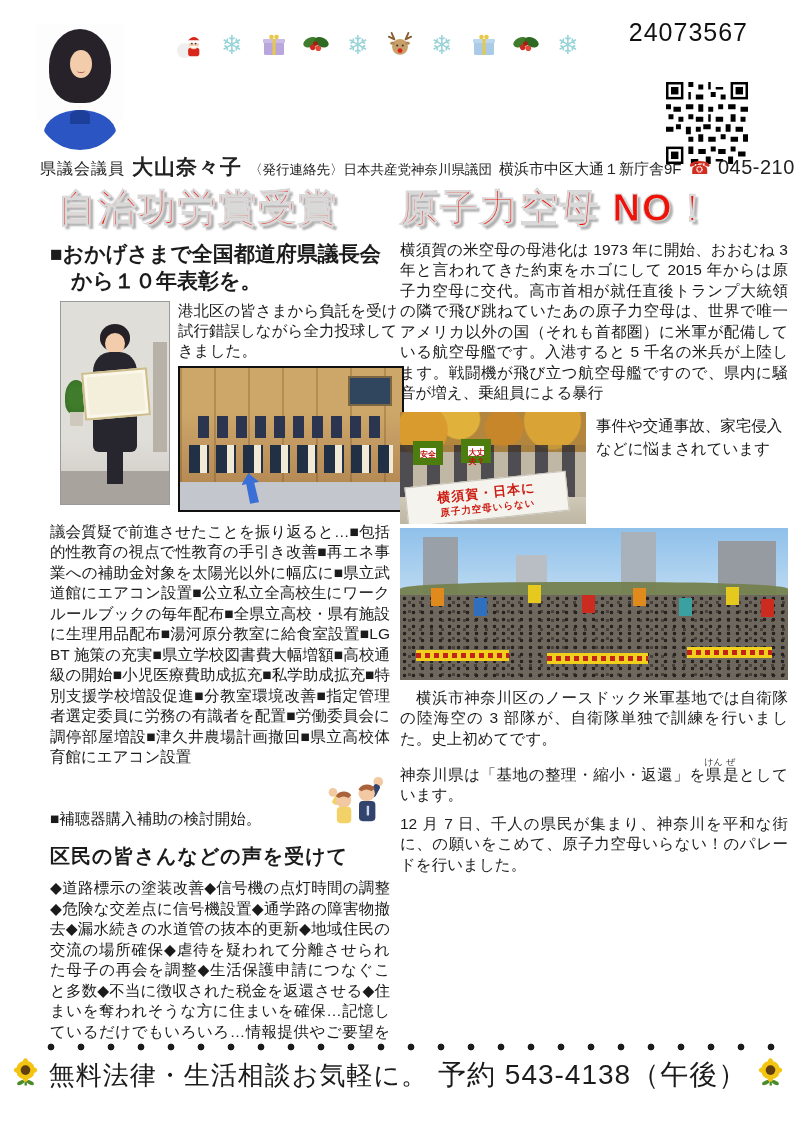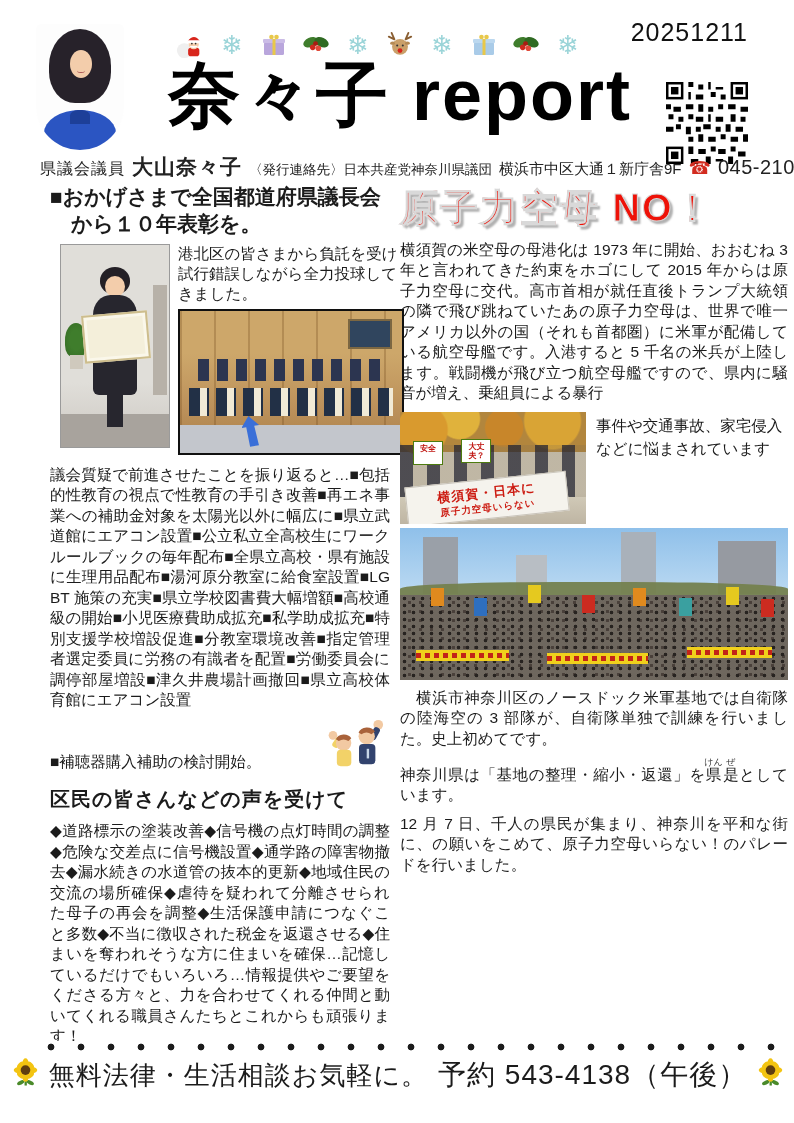--- a/index.html
+++ b/index.html
@@ -84,21 +84,21 @@
   .photo-row2{display:flex;gap:10px;margin:3px 0 4px;}
   .photo-march{width:186px;height:112px;background:#c9a24a;}
   .pm-bg{position:absolute;inset:0;background:
       radial-gradient(circle at 12% 16%,#d99a2e 0 13%,rgba(0,0,0,0) 14%),
       radial-gradient(circle at 32% 6%,#e0b23c 0 12%,rgba(0,0,0,0) 13%),
       radial-gradient(circle at 56% 14%,#c8862a 0 13%,rgba(0,0,0,0) 14%),
       radial-gradient(circle at 82% 8%,#d9a435 0 15%,rgba(0,0,0,0) 16%),
       linear-gradient(180deg,#b2863d 0 36%,#d3ccba 36% 72%,#beb5a3 100%);}
   .pm-people{position:absolute;left:0;right:0;top:30%;height:46%;opacity:.85;
       background:repeating-linear-gradient(90deg,rgba(38,38,50,.9) 0 13px,rgba(120,105,85,.25) 13px 27px);}
-  .pm-sign{position:absolute;width:30px;height:24px;background:#fff;border:1px solid #4d7c0f;color:#c01510;
+  .pm-sign{position:absolute;width:30px;height:24px;background:#fff;border:7px solid #4d7c0f;color:#c01510;
            font-size:8px;font-weight:bold;text-align:center;line-height:1.2;padding-top:2px;box-sizing:border-box;}
   .pm-sign1{left:7%;top:26%;}
   .pm-sign2{left:33%;top:24%;}
   .pm-banner{position:absolute;left:3%;bottom:4%;width:86%;height:38px;background:#f5f3ed;border:1px solid #c9c4ba;
              transform:rotate(-6deg);display:flex;flex-direction:column;align-items:center;justify-content:center;
              color:#cc1a10;font-weight:bold;}
   .pm-banner .l1{font-size:13px;letter-spacing:1px;}
   .pm-banner .l2{font-size:9.5px;letter-spacing:1px;}
   .wrap-text{margin:2px 0 0;font-size:15.5px;line-height:1.5;word-break:break-all;}
 
@@ -205,23 +205,22 @@
           <ellipse cx="9" cy="9" rx="8" ry="5" fill="#3f7d2c" transform="rotate(-25 9 9)"></ellipse>
           <ellipse cx="21" cy="9" rx="8" ry="5" fill="#2f6a22" transform="rotate(25 21 9)"></ellipse>
           <circle cx="11.5" cy="14.5" r="3" fill="#cc2a1e"></circle>
           <circle cx="17.5" cy="15.5" r="3" fill="#e04a3a"></circle>
           <circle cx="14.5" cy="10.5" r="2.6" fill="#a81c12"></circle>
         </svg>
       </span>
       <span class="decor snow">❄</span>
     </div>
 
-    <div class="issue-date">20251211</div>
-
-    <h1 class="nl-title">奈々子 report</h1>
+    <div class="issue-date">24073567</div>
+
 
     <div class="qr">
       <svg width="86" height="82" viewBox="0 0 33 33">
         <rect x="0" y="0" width="33" height="33" fill="#fff"></rect>
         <g fill="#000">
           <rect x="0" y="0" width="7" height="7"></rect>
             <rect x="26" y="0" width="7" height="7"></rect>
             <rect x="0" y="26" width="7" height="7"></rect>
         </g>
         <g fill="#fff">
@@ -244,20 +243,21 @@
       <span class="pub-contact">〈発行連絡先〉日本共産党神奈川県議団</span>
       <span class="pub-address">横浜市中区大通１新庁舎9F</span>
       <span class="phone-glyph">☎</span>
       <span class="pub-phone">045-210-7882</span>
     </div>
   </header>
 
   <main>
 
     <section class="col-left">
+      <h2 class="red-head">自治功労賞受賞</h2>
       <h3 class="sub-head">■おかげさまで全国都道府県議長会から１０年表彰を。</h3>
 
       <div class="photo-row">
         <div class="photo photo-cert">
           <div class="pc-wall"></div>
           <div class="pc-floor"></div>
           <div class="pc-plant"></div>
           <div class="pc-pot"></div>
           <div class="pc-shelf"></div>
           <div class="pc-hair"></div>

